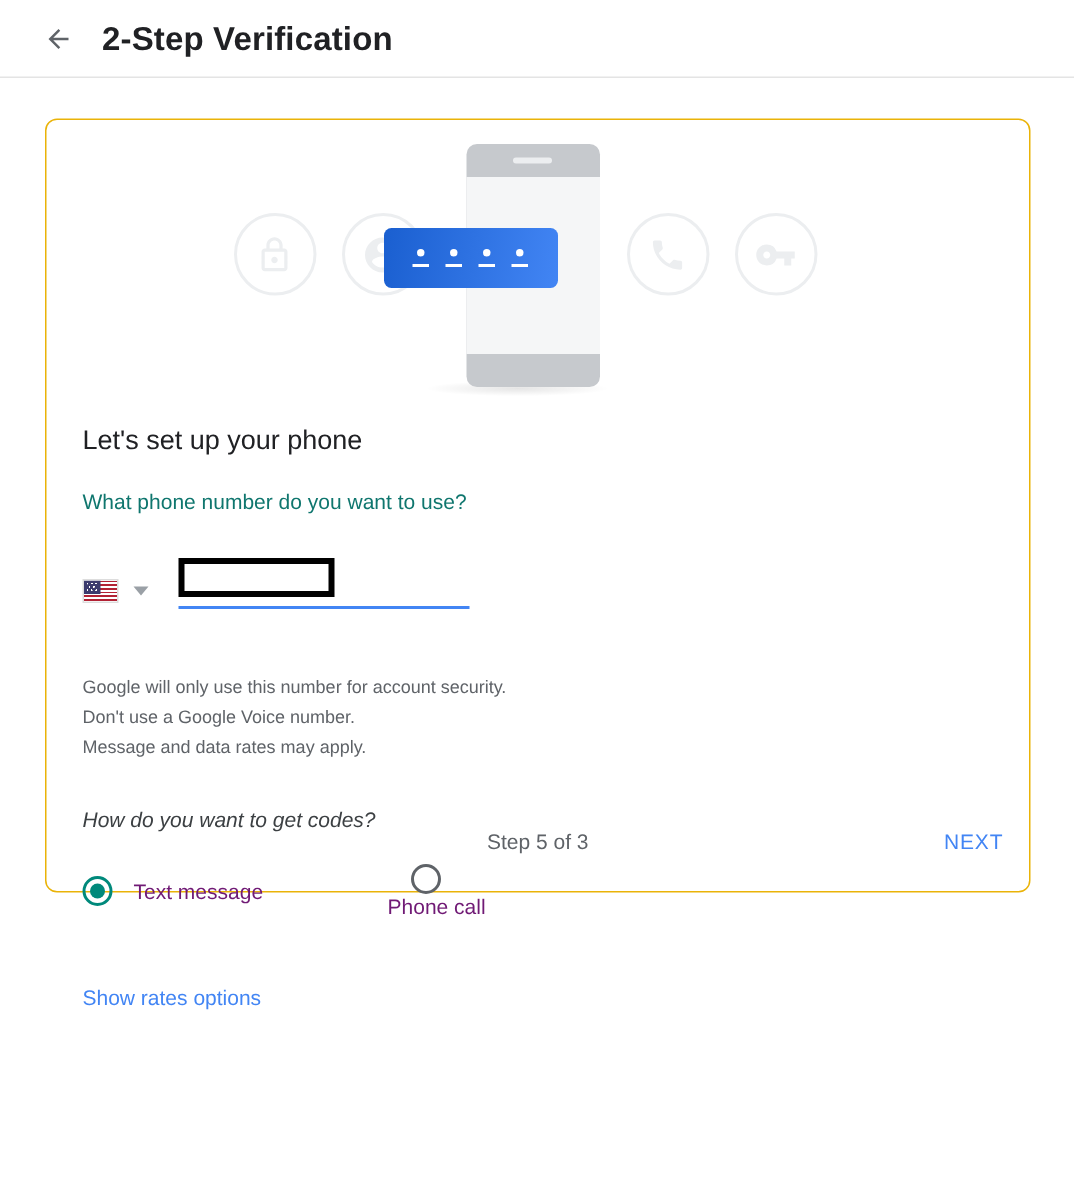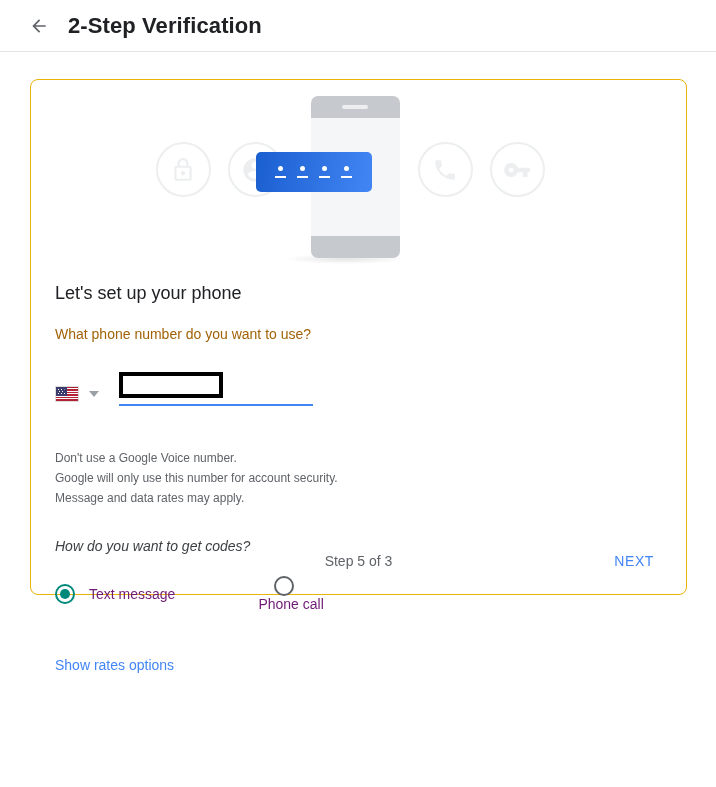--- a/index.html
+++ b/index.html
@@ -147,21 +147,21 @@
   .content { padding: 0 24px; }
   .section-title {
     font-size: 18px;
     color: #202124;
     font-weight: 400;
     margin: 0 0 0 0;
     padding-top: 10px;
   }
   .question {
     font-size: 14px;
-    color: #a16207;
+    color: #0f766e;
     margin-top: 22px;
   }
 
   
   .phone-row {
     display: flex;
     align-items: flex-end;
     margin-top: 28px;
     height: 36px;
   }
@@ -321,21 +321,21 @@
   .step-indicator {
     position: absolute;
     left: 50%;
     transform: translateX(-50%);
     font-size: 14px;
     color: #5f6368;
     white-space: nowrap;
   }
   .next-button {
     position: absolute;
-    right: 24px;
+    right: 9px;
     font-size: 14px;
     font-weight: 500;
     color: #4285f4;
     letter-spacing: 0.6px;
     cursor: pointer;
     background: none;
     border: none;
     font-family: "Liberation Sans", sans-serif;
     padding: 6px 8px;
   }
@@ -427,22 +427,22 @@
           <span class="dropdown-caret"></span>
         </div>
         <div class="phone-field">
           <input type="text" value="" placeholder="" style="">
           <div class="phone-underline"></div>
           <div class="focus-box"></div>
         </div>
       </div>
 
       <div class="helper">
+        <div>Google will only use this number for account security.</div>
         <div>Don't use a Google Voice number.</div>
-        <div>Google will only use this number for account security.</div>
         <div>Message and data rates may apply.</div>
       </div>
 
       <div class="codes-question">How do you want to get codes?</div>
 
       <div class="radio-row">
         <div class="radio-option opt1">
           <span class="radio-mark checked"></span>
           <span class="radio-label">Text message</span>
         </div>

